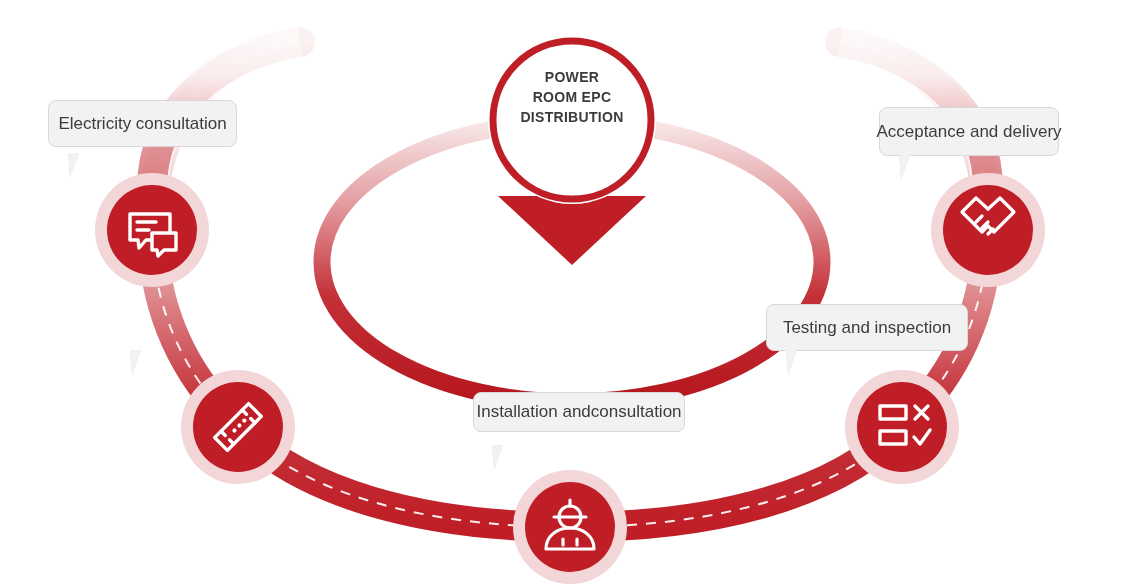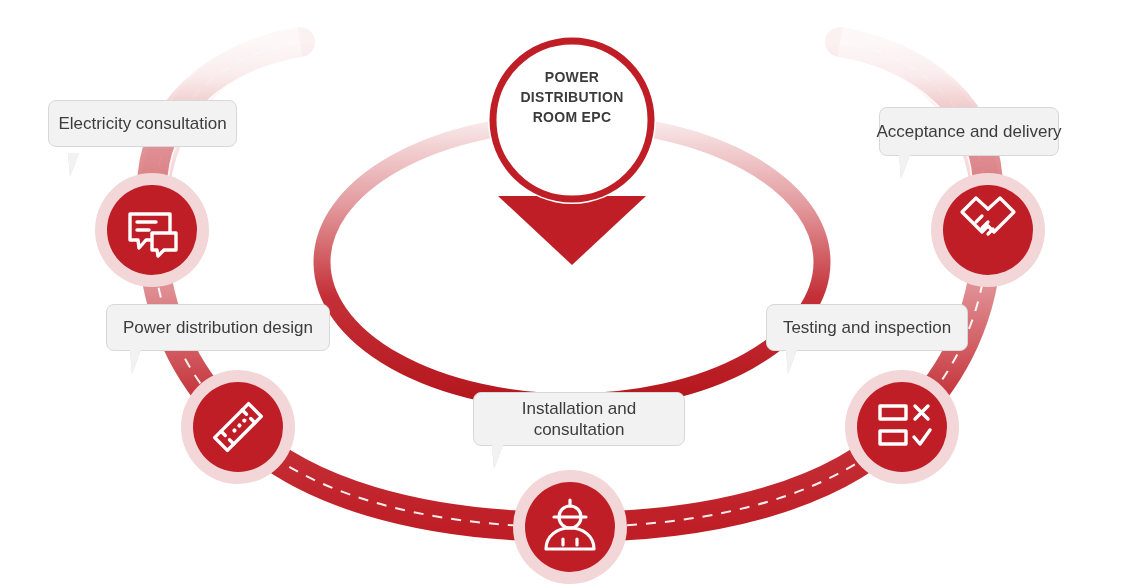--- a/index.html
+++ b/index.html
@@ -197,31 +197,30 @@
         <path d="M 988 209 L 976 198 L 962 212 L 982 232 L 988 226"></path>
         <path d="M 976 222 L 982 216"></path>
         <path d="M 982 228 L 988 222"></path>
         <path d="M 988 234 L 993 229"></path>
       </g>
     </g>
   </svg>
 
   <div class="pin-title">
     <div>POWER</div>
+    <div>ROOM EPC</div>
     <div>DISTRIBUTION</div>
-    <div>ROOM EPC</div>
   </div>
 
   <div class="callout" style="left:48px; top:100px; width:189px; height:47px;">Electricity consultation</div>
   <div class="callout-tail" style="left:68px; top:153px;"></div>
 
-  <div class="callout" style="left:106px; top:304px; width:224px; height:47px;">Power distribution design</div>
   <div class="callout-tail" style="left:130px; top:350px;"></div>
 
-  <div class="callout" style="left:473px; top:392px; width:212px; height:54px; flex-direction:column;">
+  <div class="callout" style="left:473px; top:392px; width:212px; height:40px; flex-direction:row;">
     <div>Installation and</div>
     <div>consultation</div>
   </div>
   <div class="callout-tail" style="left:492px; top:445px;"></div>
 
   <div class="callout" style="left:766px; top:304px; width:202px; height:47px;">Testing and inspection</div>
   <div class="callout-tail" style="left:786px; top:350px;"></div>
 
   <div class="callout" style="left:879px; top:107px; width:180px; height:49px;">Acceptance and delivery</div>
   <div class="callout-tail" style="left:899px; top:155px;"></div>

